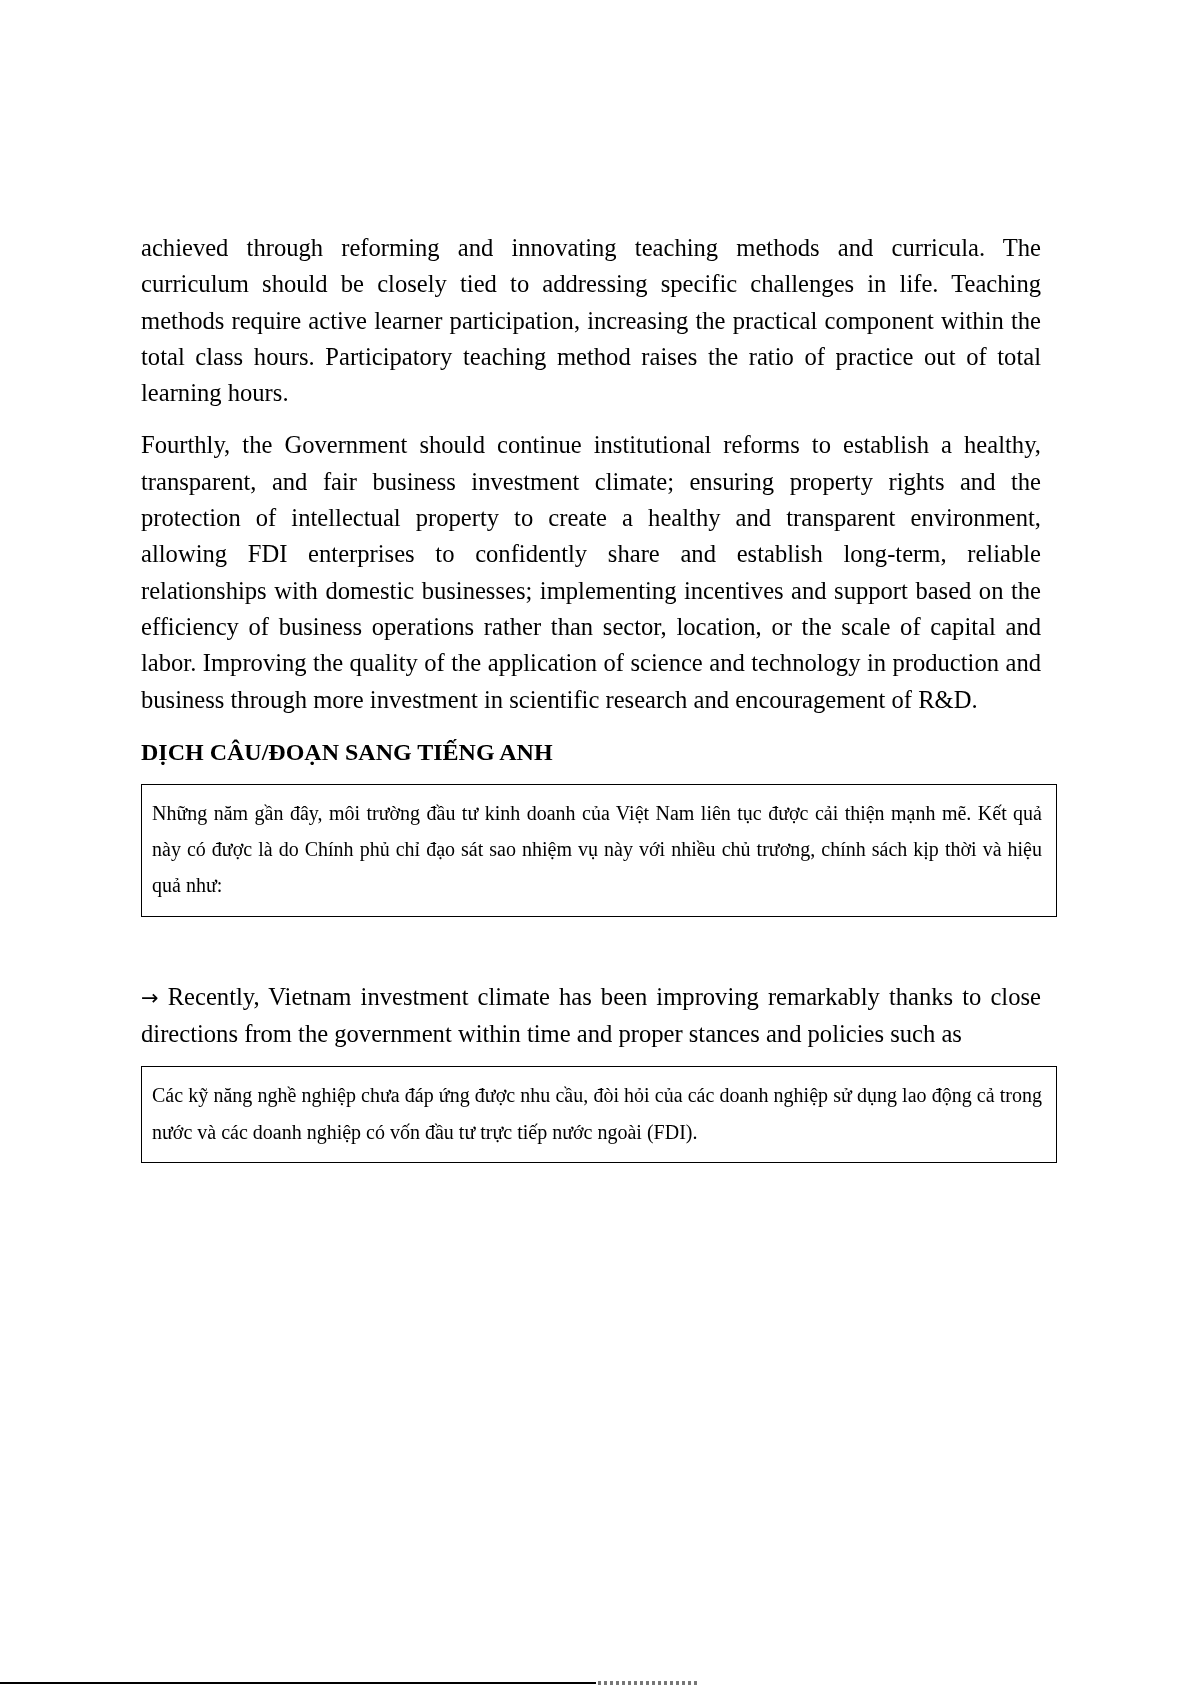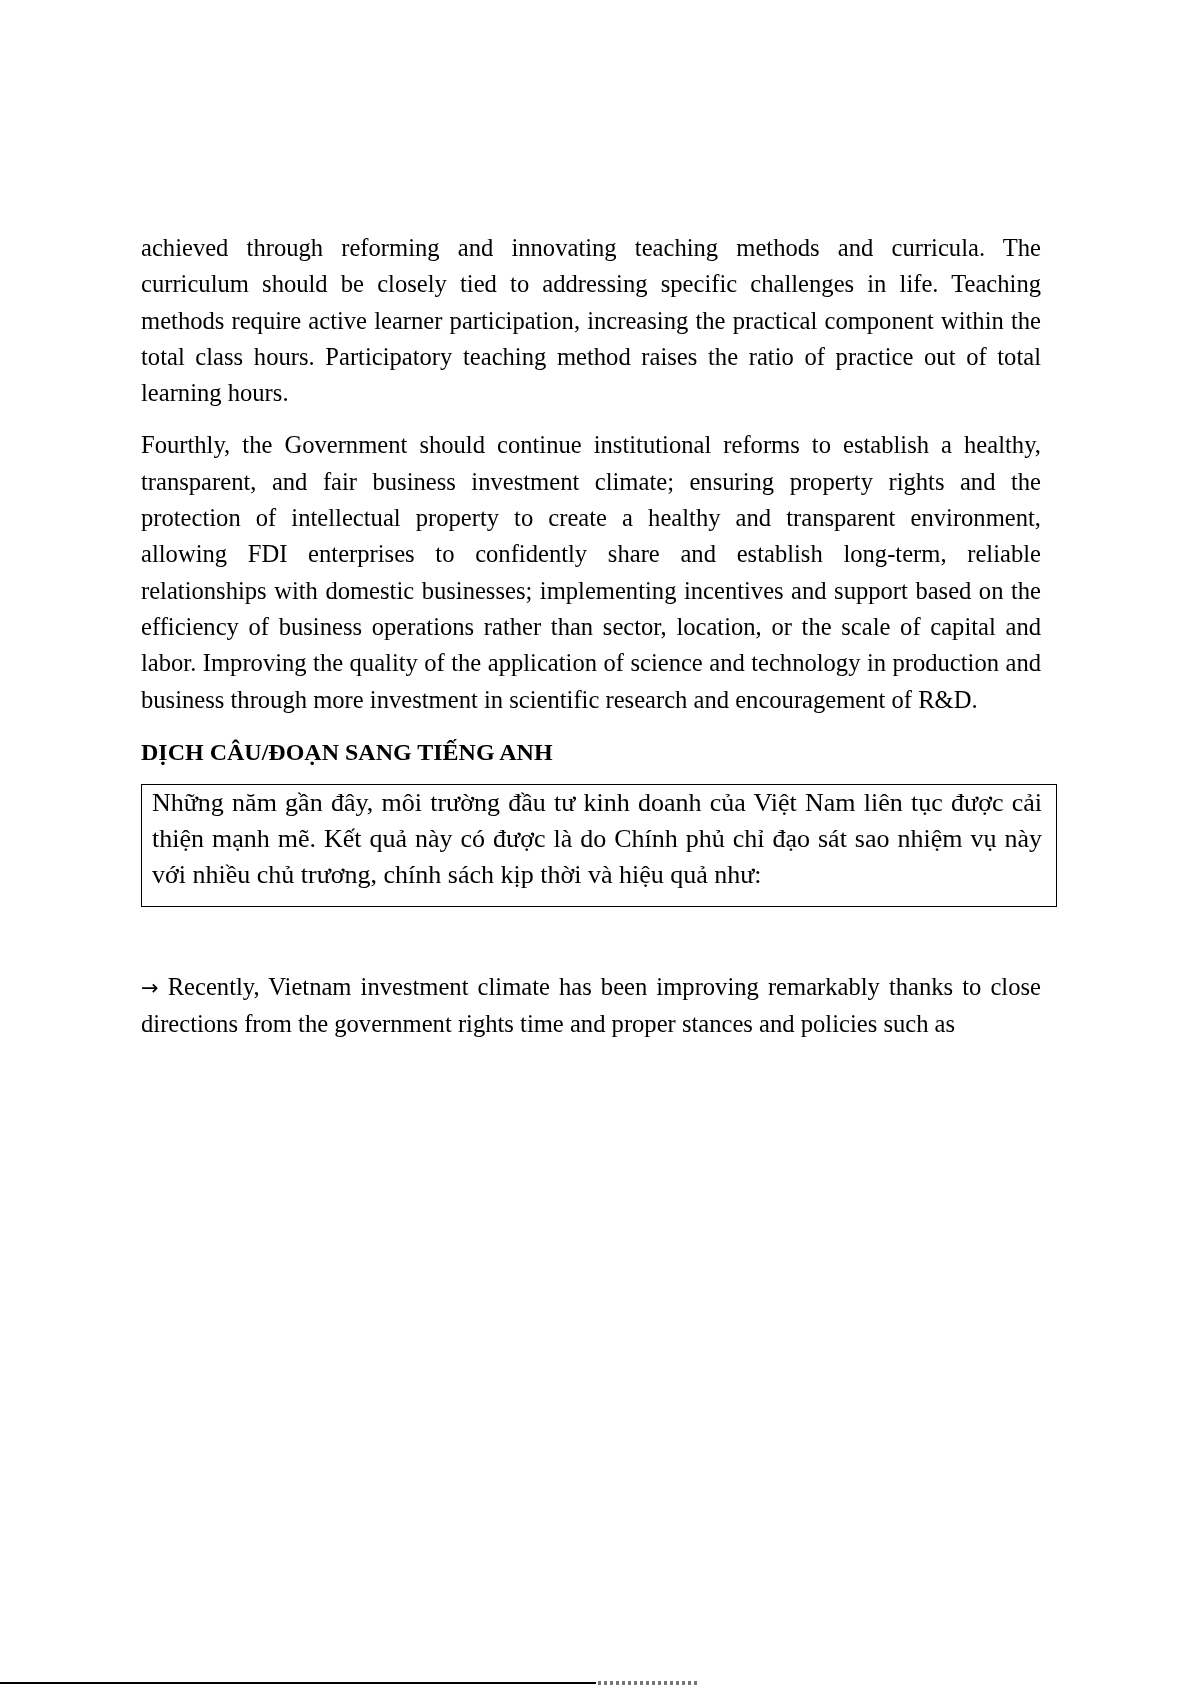--- a/index.html
+++ b/index.html
@@ -1,22 +1,22 @@
 <!DOCTYPE html>
 <html><head>
 <meta charset="utf-8">
 <style>
   html, body { margin: 0; padding: 0; background: #ffffff; }
   body { width: 1191px; height: 1685px; position: relative; overflow: hidden;
          font-family: "Liberation Serif", serif; color: #000; }
   .page { position: absolute; left: 141px; top: 230px; width: 916px; }
   p.para { margin: 0 16px 16px 0; font-size: 24.6px; line-height: 36.3px; text-align: justify; }
   h2.heading { margin: 2px 0 14px 0; font-size: 24px; line-height: 36px; font-weight: bold; }
-  .vbox { border: 1.3px solid #000; padding: 0 14px 12px 10px; margin: 0 0 0 0;
-          font-size: 26px; line-height: 36.3px; text-align: justify; }
+  .vbox { border: 1.3px solid #000; padding: 10px 14px 12px 10px; margin: 0 0 0 0;
+          font-size: 20px; line-height: 36.3px; text-align: justify; }
   .arrow { font-family: "DejaVu Sans", sans-serif; font-size: 21px; }
   .gap-lg { height: 62px; }
   .footer-line { position: absolute; left: 0; top: 1682px; width: 596px; height: 2px; background: #000; }
   .footer-mark { position: absolute; left: 598px; top: 1681px; width: 100px; height: 4px;
                  background: repeating-linear-gradient(90deg, #777 0 3px, #fff 3px 6px); }
 </style>
 </head>
 <body>
 
 <div class="page">
@@ -24,20 +24,23 @@
   <p class="para">Fourthly, the Government should continue institutional reforms to establish a healthy, transparent, and fair business investment climate; ensuring property rights and the protection of intellectual property to create a healthy and transparent environment, allowing FDI enterprises to confidently share and establish long-term, reliable relationships with domestic businesses; implementing incentives and support based on the efficiency of business operations rather than sector, location, or the scale of capital and labor. Improving the quality of the application of science and technology in production and business through more investment in scientific research and encouragement of R&amp;D.</p>
 
   <h2 class="heading">DỊCH CÂU/ĐOẠN SANG TIẾNG ANH</h2>
 
   <div class="vbox">
     <span>Những năm gần đây, môi trường đầu tư kinh doanh của Việt Nam liên tục được cải thiện mạnh mẽ. Kết quả này có được là do Chính phủ chỉ đạo sát sao nhiệm vụ này với nhiều chủ trương, chính sách kịp thời và hiệu quả như:</span>
   </div>
   <div class="gap-lg"></div>
   <p class="para" style="margin-bottom:14px;">
     <span class="arrow">→</span>
-    <span>Recently, Vietnam investment climate has been improving remarkably thanks to close directions from the government rights time and proper stances and policies such as</span>
+    <span>Recently, Vietnam investment climate has been improving remarkably thanks to close directions from the government within time and proper stances and policies such as</span>
   </p>
 
 
+  <div class="vbox">
+    <span>Các kỹ năng nghề nghiệp chưa đáp ứng được nhu cầu, đòi hỏi của các doanh nghiệp sử dụng lao động cả trong nước và các doanh nghiệp có vốn đầu tư trực tiếp nước ngoài (FDI).</span>
+  </div>
 </div>
 
 <div class="footer-line"></div>
 <div class="footer-mark"></div>
 
 </body></html>

